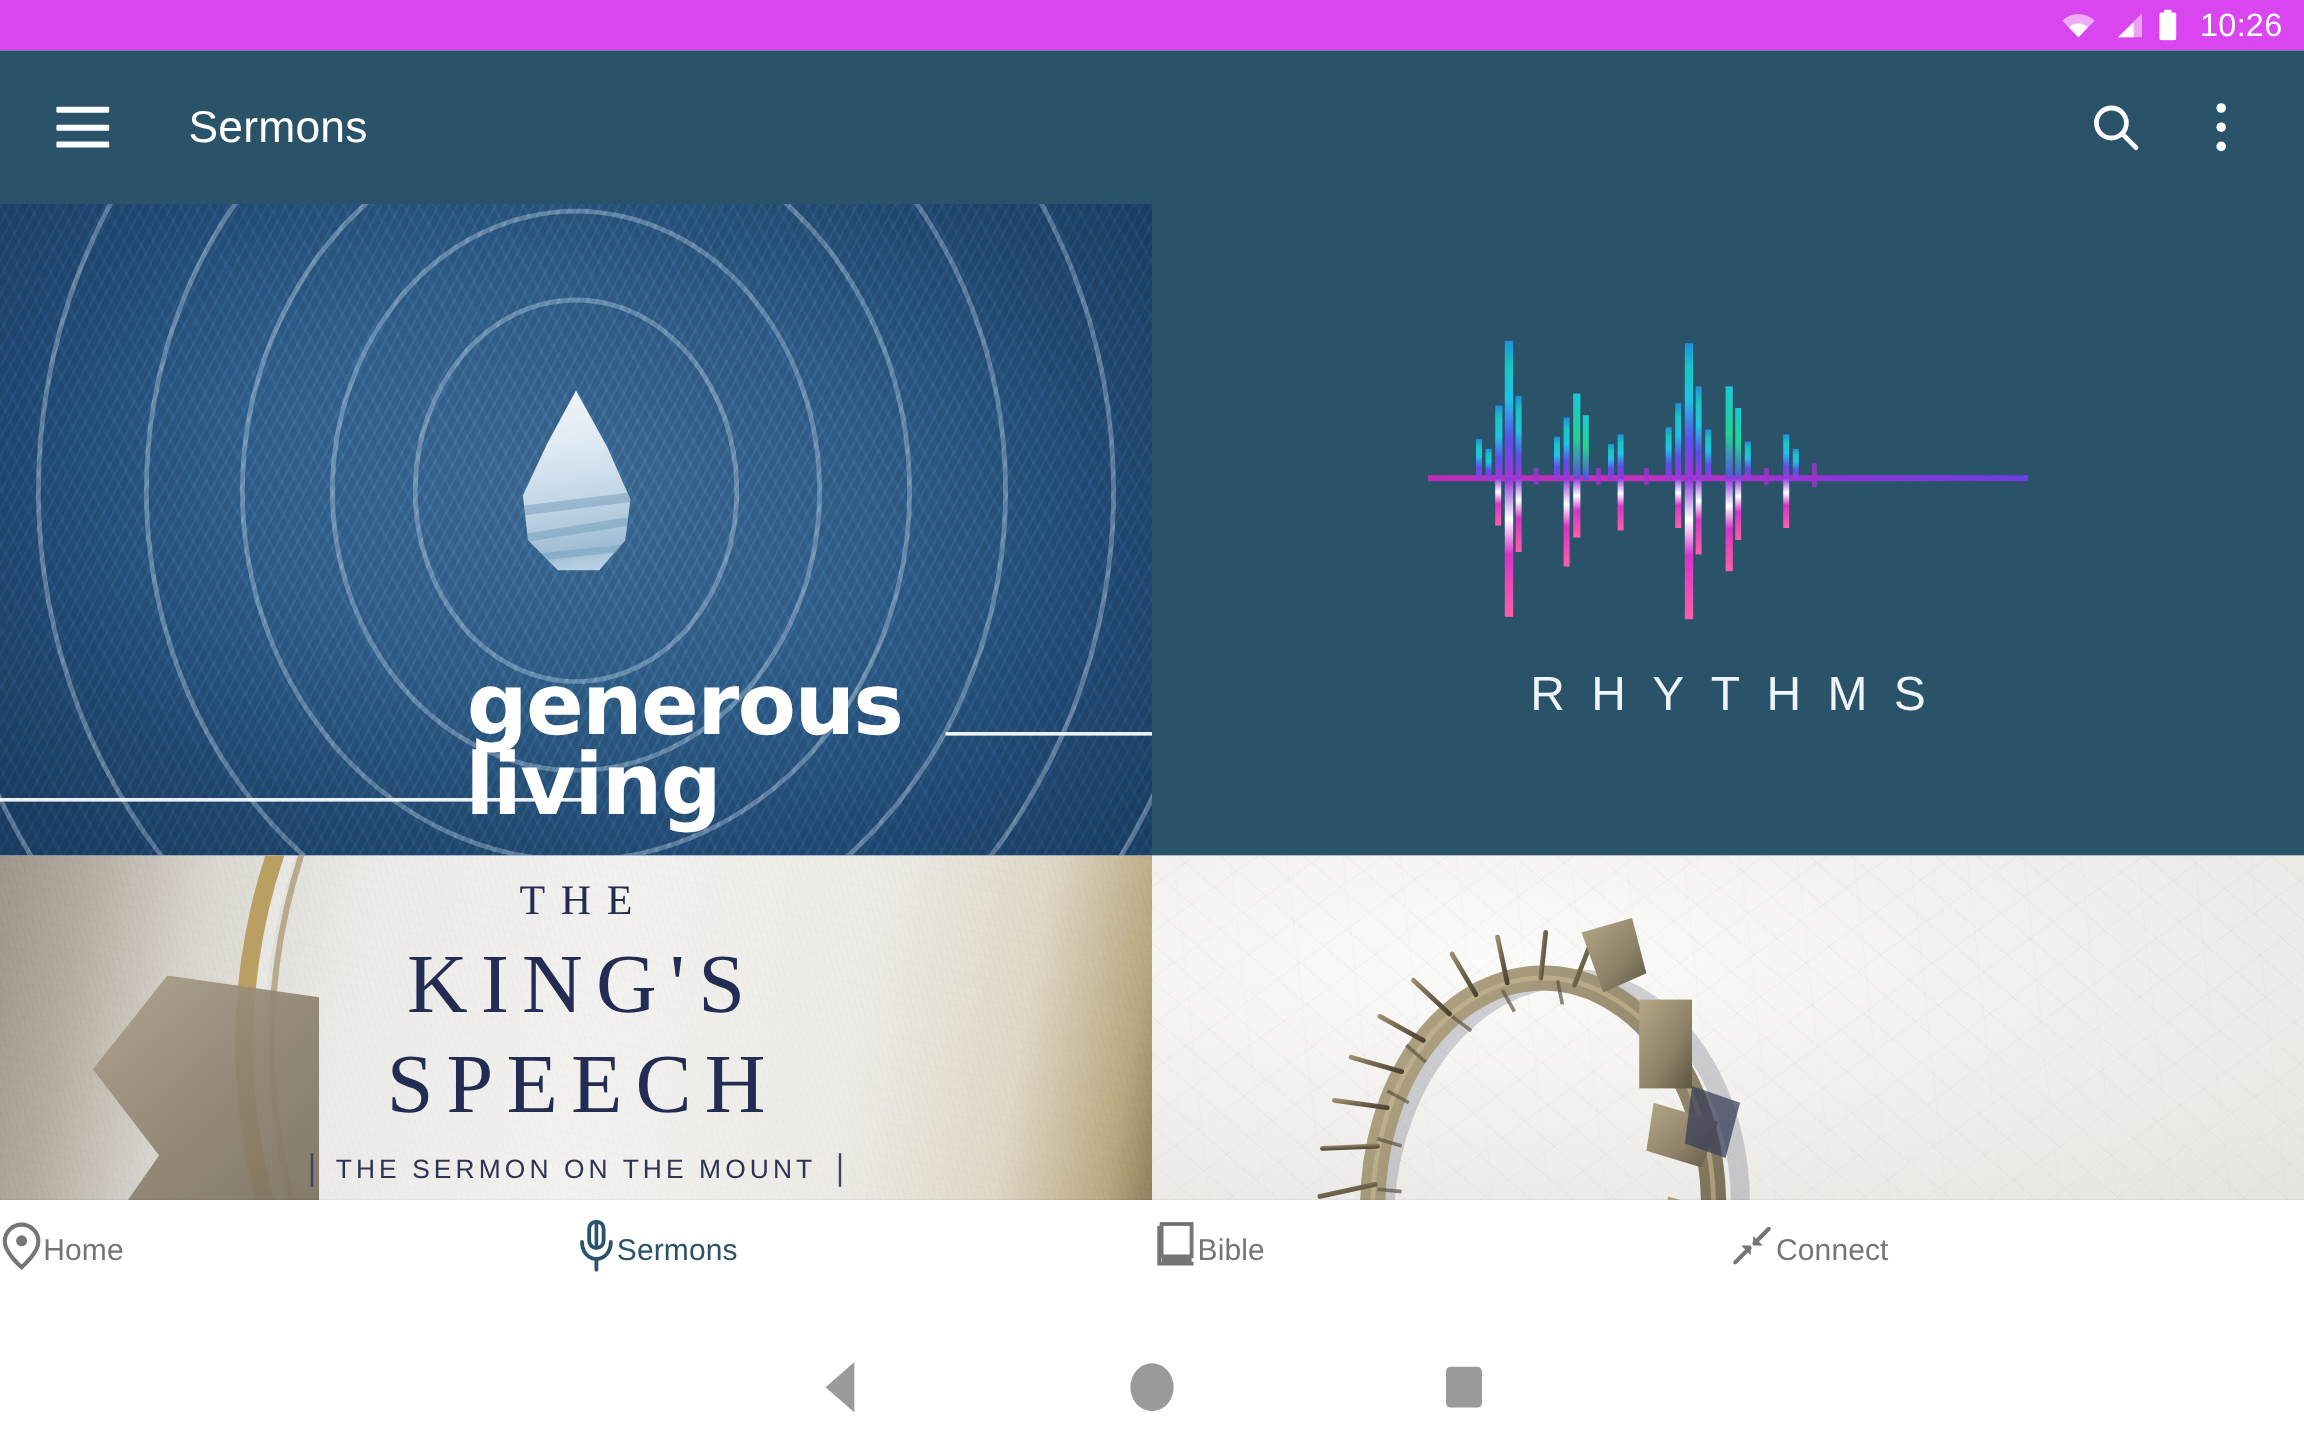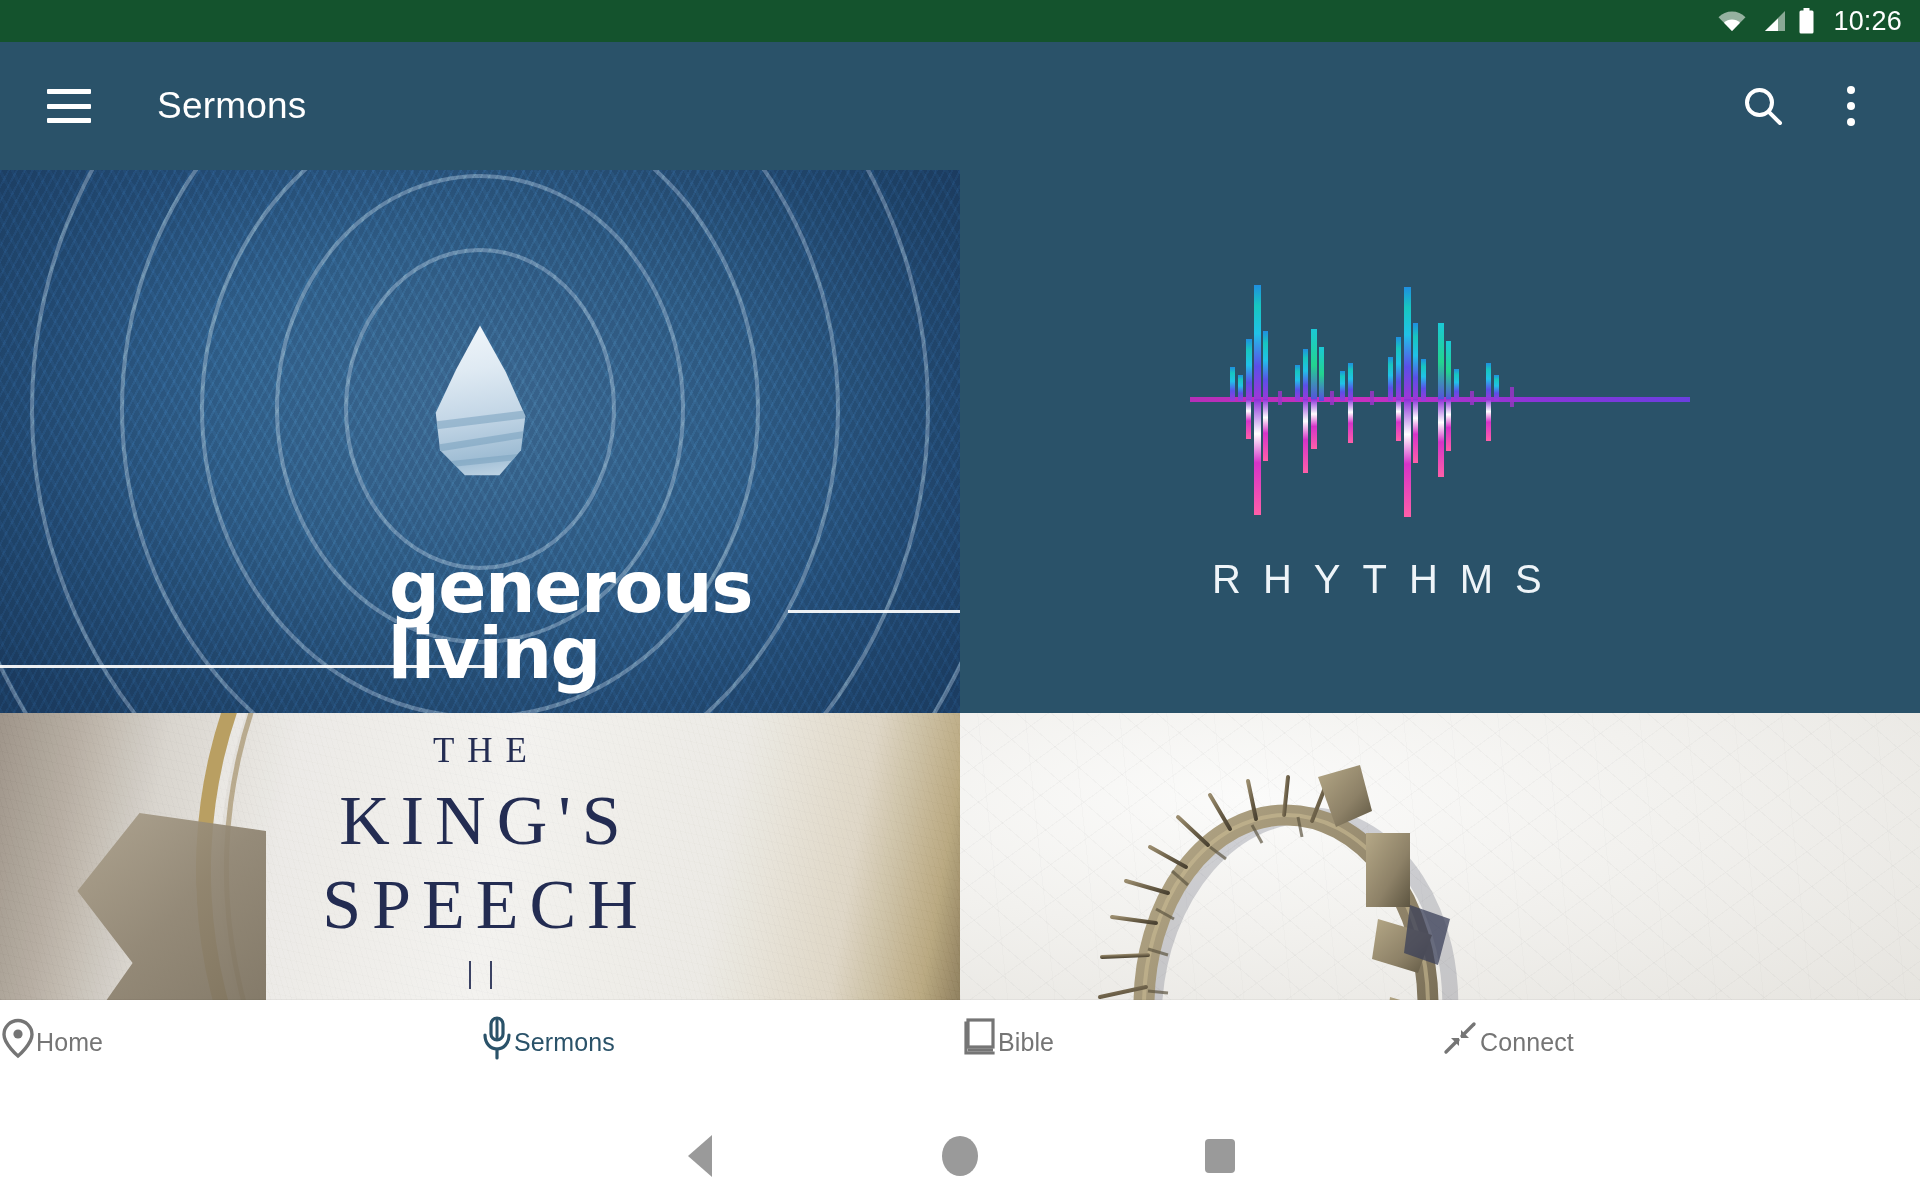--- a/index.html
+++ b/index.html
@@ -7,21 +7,21 @@
   body {
     font-family:"Liberation Sans", sans-serif;
     background:#ffffff;
     -webkit-font-smoothing:antialiased;
   }
   .screen { position:relative; width:1920px; height:1200px; }
 
   
   .statusbar {
     position:absolute; top:0; left:0; width:1920px; height:42px;
-    background:#14532d;
+    background:#d946ef;
     display:flex; align-items:center; justify-content:flex-end;
     padding-right:18px;
   }
   .status-icons { display:flex; align-items:center; gap:11px; }
   .status-icons svg { display:block; }
   .status-time {
     color:#ffffff; font-size:27px; letter-spacing:0.2px;
     margin-left:7px; font-weight:400; line-height:1;
   }
 
@@ -97,21 +97,21 @@
   .gl-line1 { font-size:71px; padding-right:208px; }
   .gl-line2 { font-size:71px; padding-right:360px; }
   .gl-rule {
     position:absolute; height:3px; background:rgba(255,255,255,0.92);
   }
   .gl-rule.r1 { right:0; width:172px; bottom:100px; }
   .gl-rule.r2 { left:0; width:492px; bottom:45px; }
 
   
   .t-rhythms { background:#2a5269; display:flex; align-items:center; justify-content:center; }
-  .rh-wrap { display:flex; flex-direction:column; align-items:flex-start; margin-top:-6px; }
+  .rh-wrap { display:flex; flex-direction:column; align-items:center; margin-top:-6px; }
   .rh-label {
     margin-top:26px; color:#eef4f8;
     font-family:"Liberation Sans", sans-serif;
     font-size:40px; font-weight:300; letter-spacing:22px;
     text-indent:22px; line-height:1;
   }
 
   
   .t-kings {
     background:
@@ -370,20 +370,21 @@
       <div class="grain"></div>
       <div class="frame-arc"></div>
       <div class="frame-arc2"></div>
       <div class="plaque"></div>
       <div class="ks-text">
         <div class="ks-the">THE</div>
         <div class="ks-kings">KING'S</div>
         <div class="ks-speech">SPEECH</div>
         <div class="ks-sub-row">
           <span class="bar"></span>
+          <span class="ks-sub">THE SERMON ON THE MOUNT</span>
           <span class="bar"></span>
         </div>
       </div>
     </div>
 
     <div class="tile t-crown">
       <div class="plaster"></div>
       <div class="crown-wrap">
         <svg width="440" height="430" viewBox="0 0 440 430">
           <defs>

